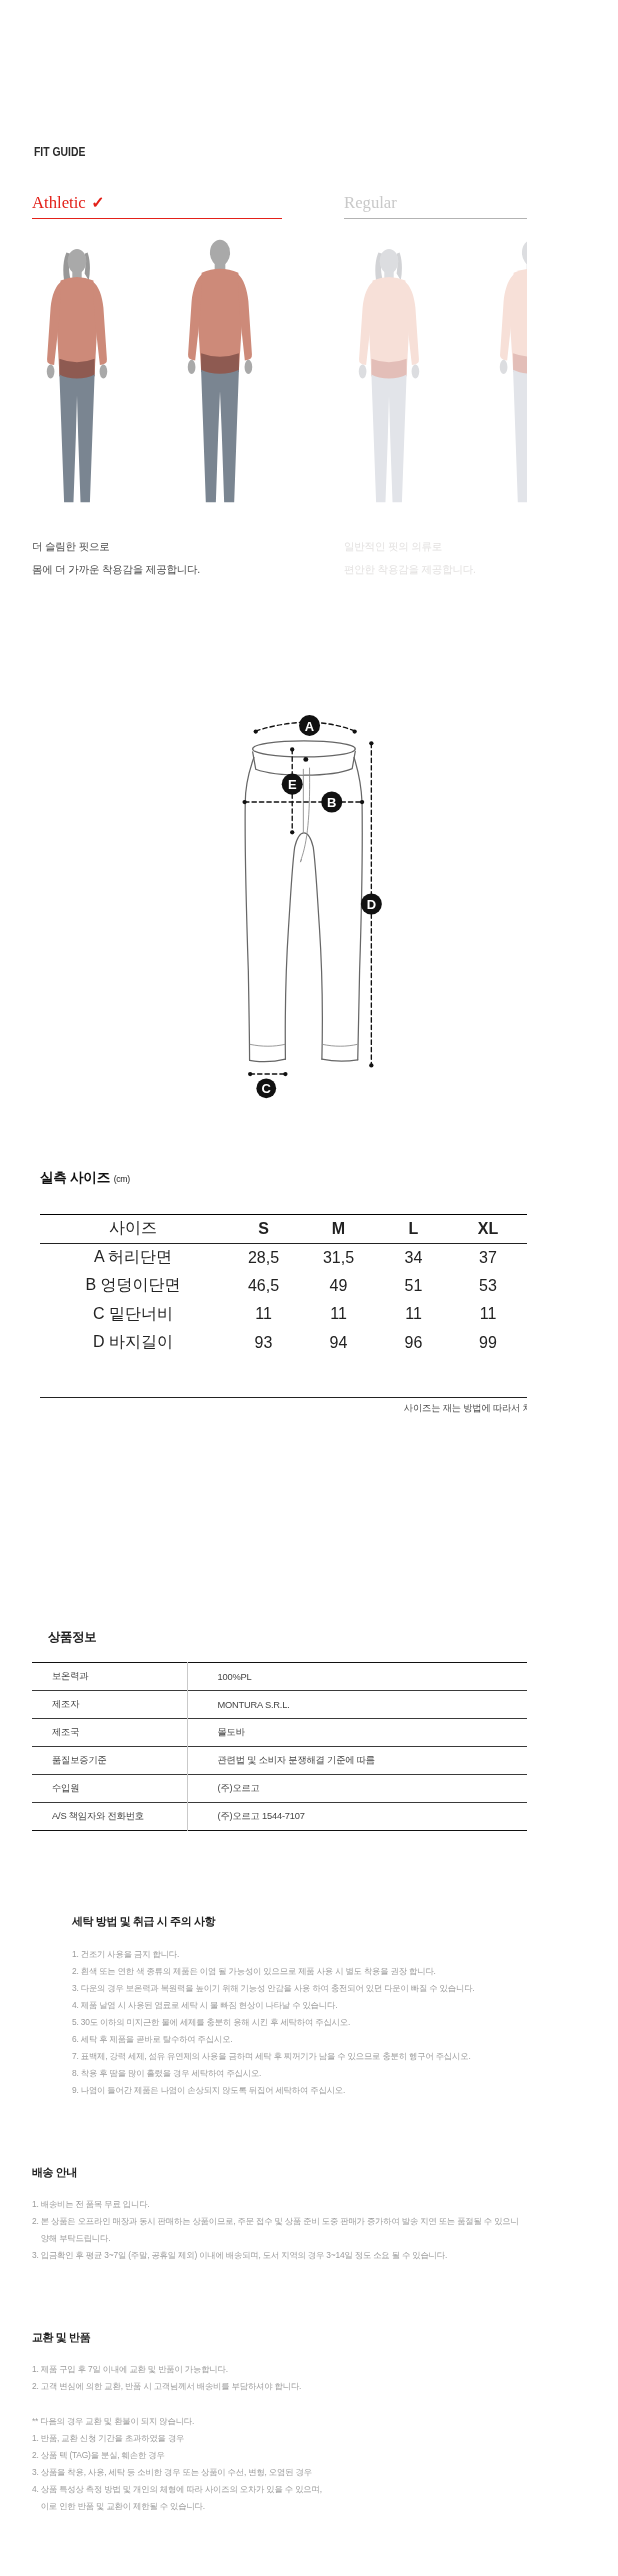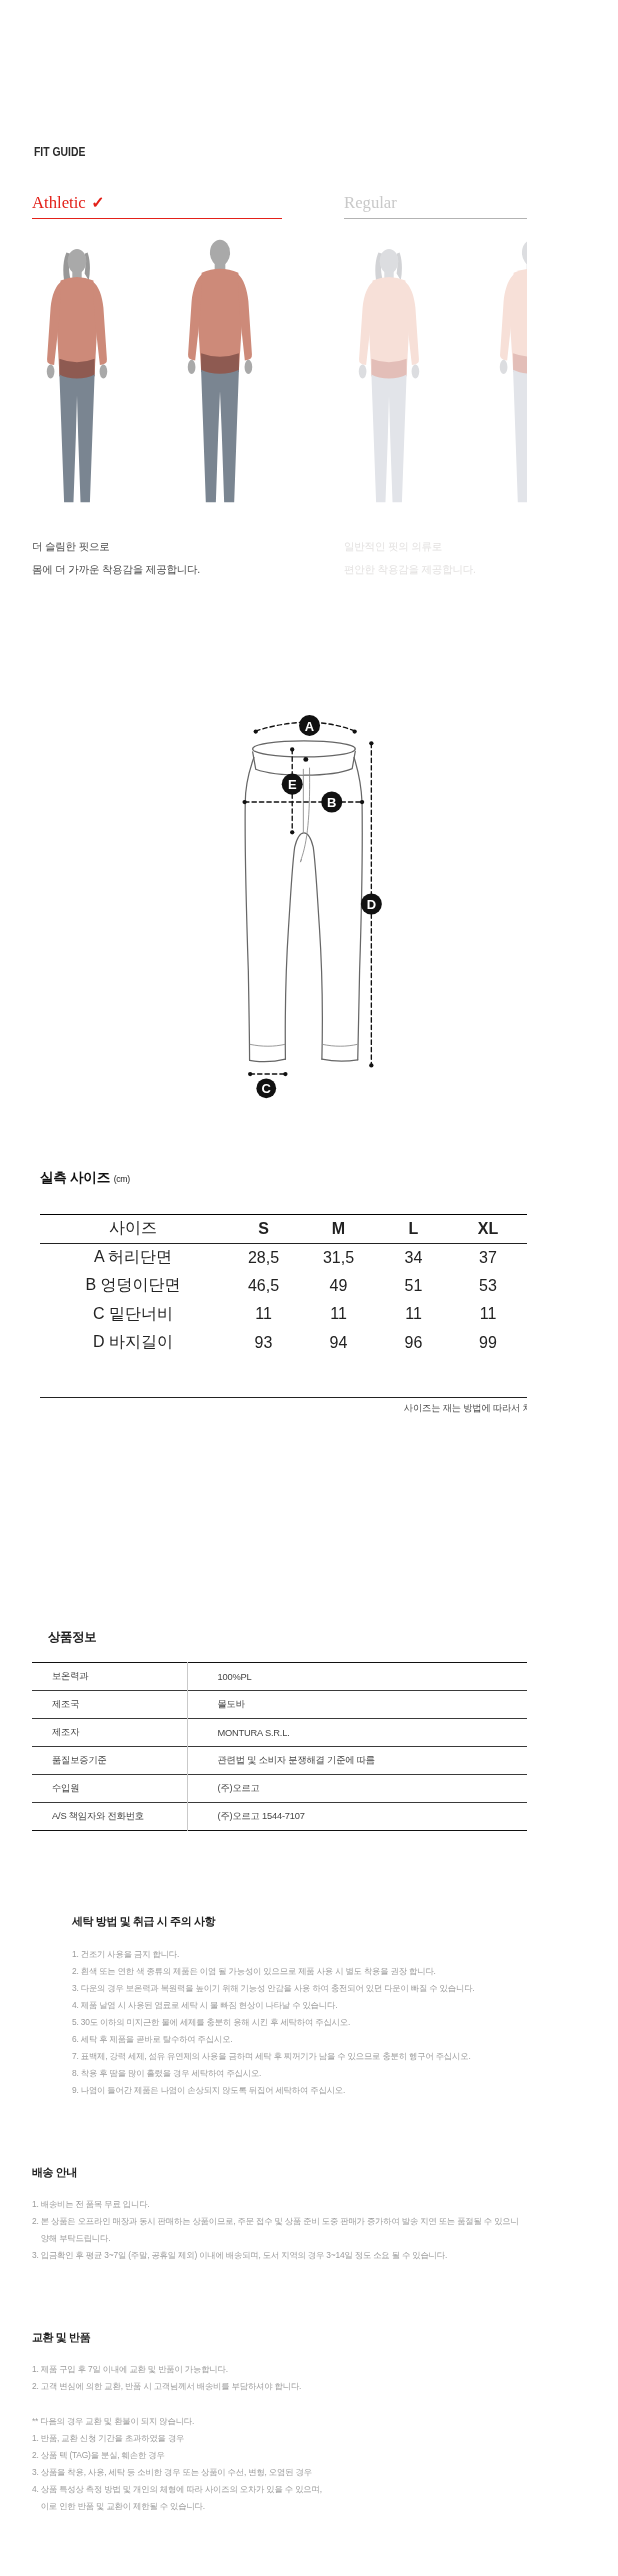--- a/index.html
+++ b/index.html
@@ -270,26 +270,26 @@
 
   <section class="prod-sec">
     <h2>상품정보</h2>
     <table class="prod">
       <tbody>
           <tr>
         <th>보온력과</th>
         <td>100%PL</td>
       </tr>
       <tr>
+        <th>제조자</th>
+        <td>MONTURA S.R.L.</td>
+      </tr>
+      <tr>
         <th>제조국</th>
         <td>몰도바</td>
-      </tr>
-      <tr>
-        <th>제조자</th>
-        <td>MONTURA S.R.L.</td>
       </tr>
       <tr>
         <th>품질보증기준</th>
         <td>관련법 및 소비자 분쟁해결 기준에 따름</td>
       </tr>
       <tr>
         <th>수입원</th>
         <td>(주)오르고</td>
       </tr>
       <tr>

